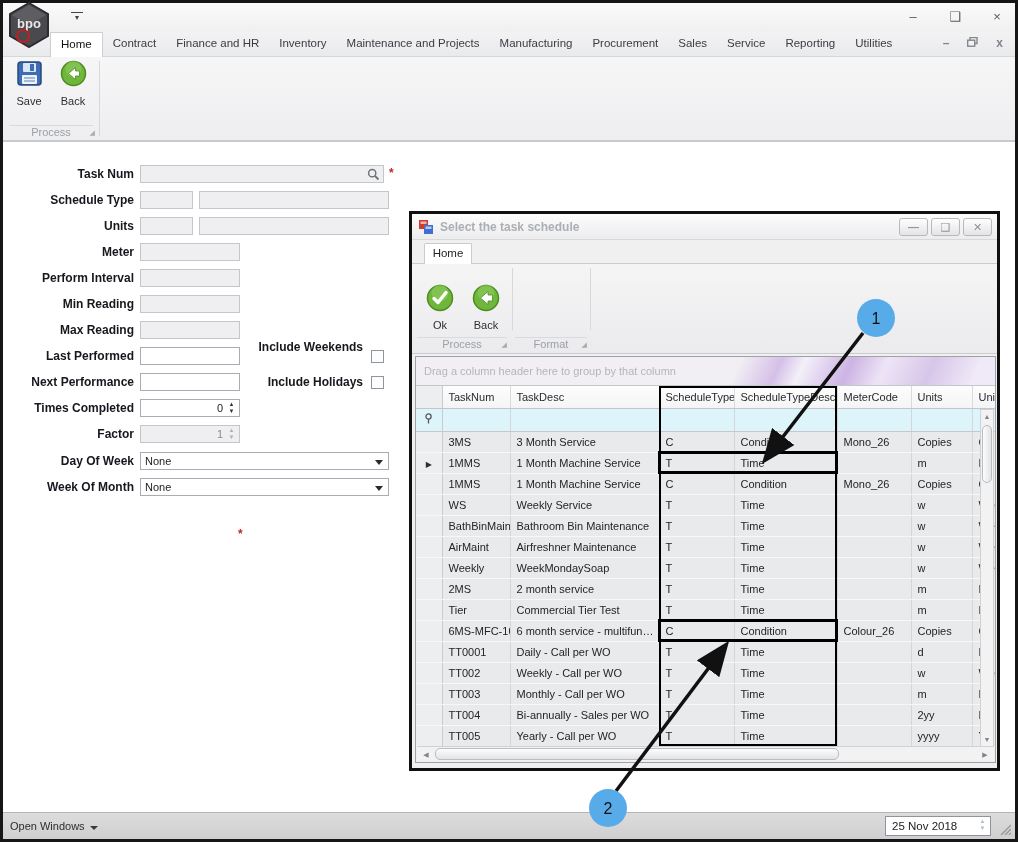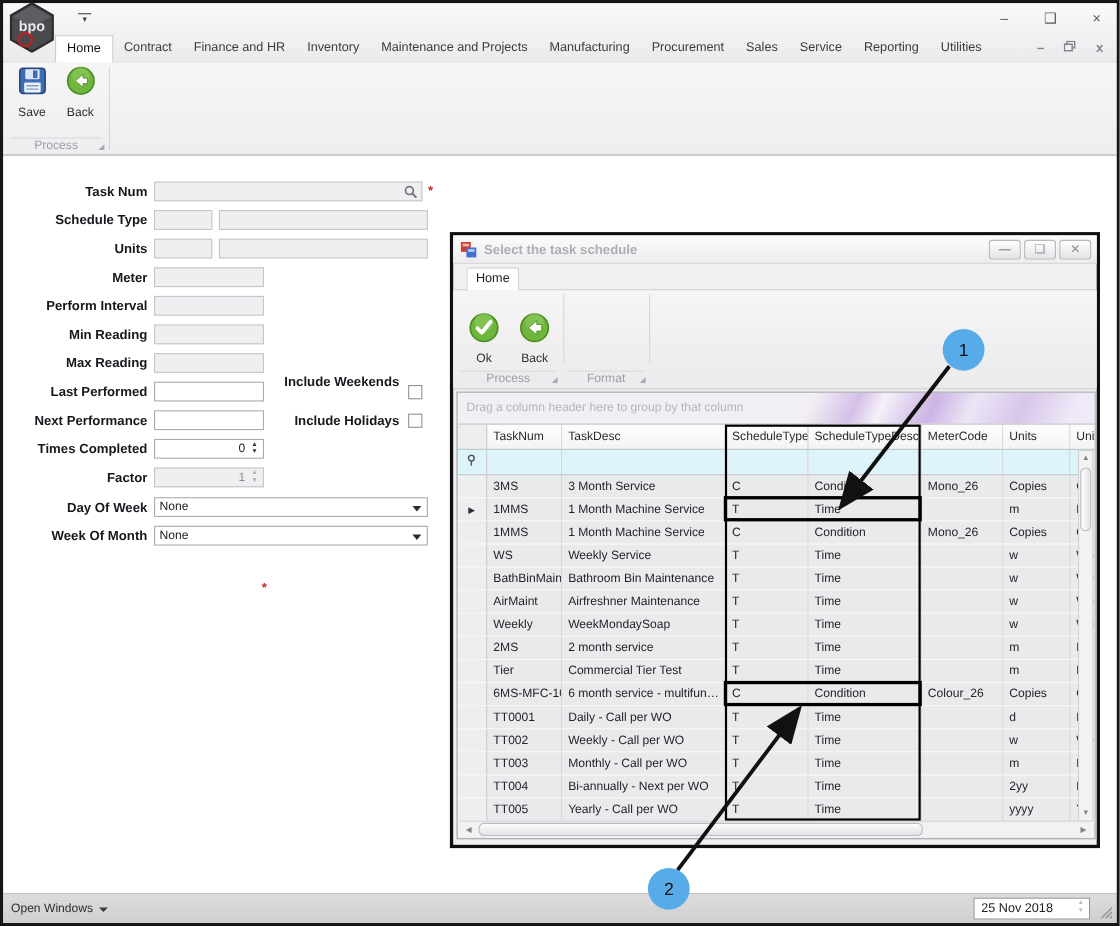--- a/index.html
+++ b/index.html
@@ -467,21 +467,21 @@
               <td>Monthly - Call per WO</td>
               <td>T</td>
               <td>Time</td>
               <td></td>
               <td>m</td>
               <td>Mo</td>
             </tr>
         <tr>
               <td class="ri"></td>
               <td>TT004</td>
-              <td>Bi-annually - Next per WO</td>
+              <td>Bi-annually - Sales per WO</td>
               <td>T</td>
               <td>Time</td>
               <td></td>
               <td>2yy</td>
               <td>Bi-</td>
             </tr>
         <tr>
               <td class="ri"></td>
               <td>TT005</td>
               <td>Yearly - Call per WO</td>

